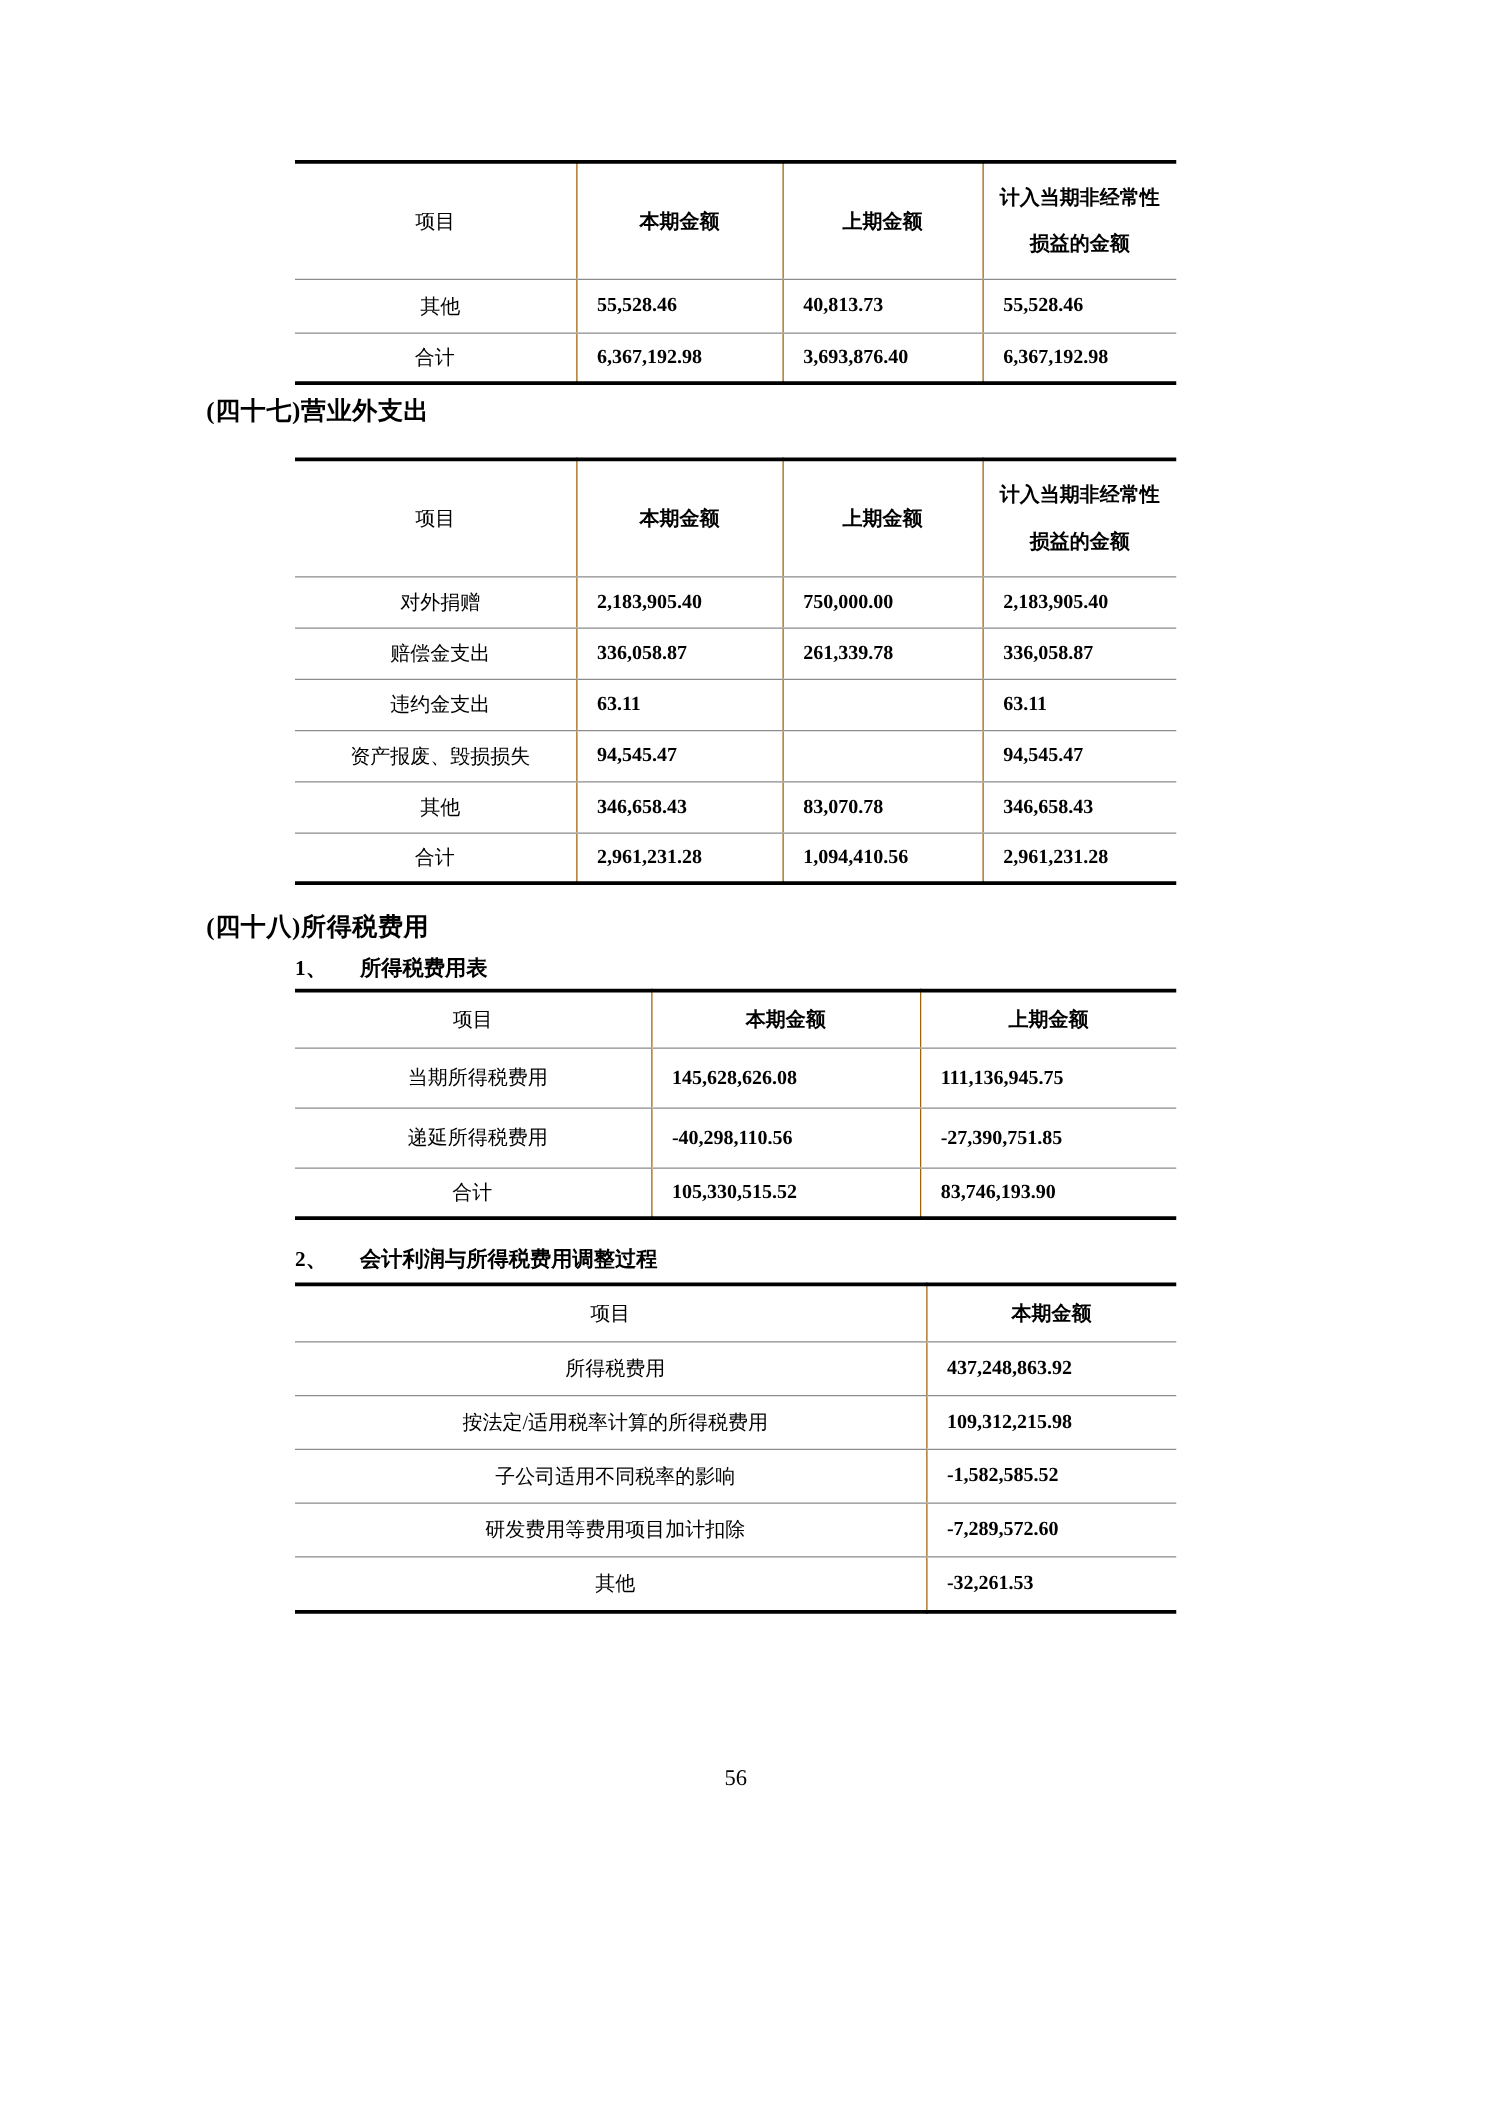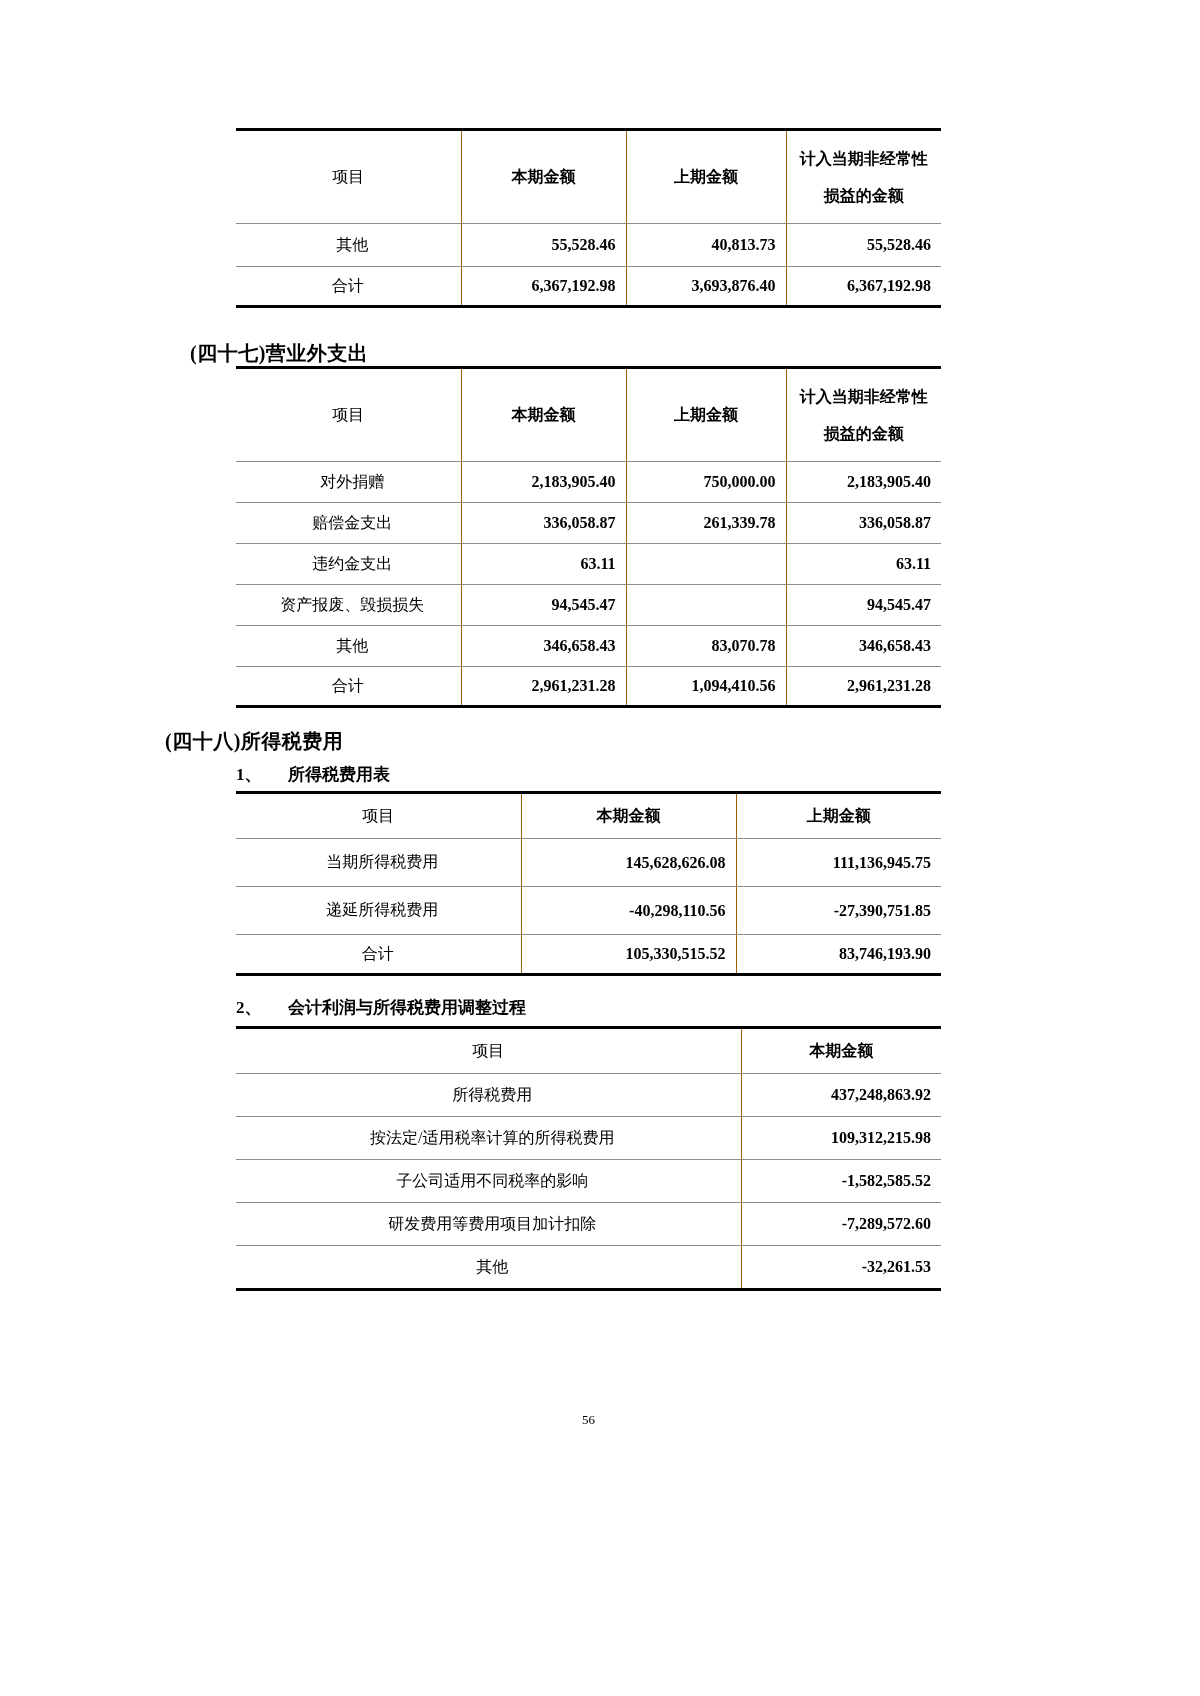--- a/index.html
+++ b/index.html
@@ -22,34 +22,34 @@
     font-size:16px;
   }
   table.fin td { vertical-align:middle; overflow:hidden; white-space:nowrap; }
   table.fin td + td { border-left:1px solid #a16207;font-weight:bold; }
   table.fin tr td { border-bottom:1px solid #8c8c8c; }
   table.fin tr:last-child td { border-bottom:none; }
 
   td.hdr { text-align:center; }
   td.hdr2 { text-align:center; line-height:37px; padding:4px 0; }
   td.item { text-align:center; padding-left:9px; }
-  td.num  { text-align:right; padding-right:10px;padding-left:16px; }
+  td.num  { text-align:left; padding-right:10px;padding-left:16px; }
   tr.total td.item { text-align:center; padding-left:0; }
 
   .row-h84 td { height:84px; }
   .row-h42 td { height:42px; }
   .row-h40 td { height:40px; }
   .row-h38 td { height:38px; }
   .row-h45 td { height:45px; }
   .row-h36 td { height:36px; }
 
   .sec-title { font-size:20px; font-weight:bold; letter-spacing:0.5px; }
   .sub-title { font-size:17px; font-weight:bold; }
   .sub-title .num { display:inline-block; width:52px; }
-  .page-num { width:705px; text-align:center; font-size:13px; }
+  .page-num { width:705px; text-align:center; font-size:18px; }
 </style>
 </head>
 <body>
 
 <div class="page">
 
   <table class="fin abs" style="left:236px; top:128px;">
     <colgroup>
         <col style="width:225px">
         <col style="width:165px">
@@ -74,21 +74,21 @@
     </tr>
     <tr class="total row-h36">
       <td class="item">合计</td>
       <td class="num">6,367,192.98</td>
       <td class="num">3,693,876.40</td>
       <td class="num">6,367,192.98</td>
     </tr>
   </tbody>
     </table>
 
-  <div class="sec-title abs" style="left:165px; top:340px;margin-left:25px;">(四十七)营业外支出</div>
+  <div class="sec-title abs" style="left:165px; top:315px;">(四十七)营业外支出</div>
 
   <table class="fin abs" style="left:236px; top:366px;">
     <colgroup>
         <col style="width:225px">
         <col style="width:165px">
         <col style="width:160px">
         <col style="width:155px">
       </colgroup>
     <tbody>
         <tr class="row-h84">

